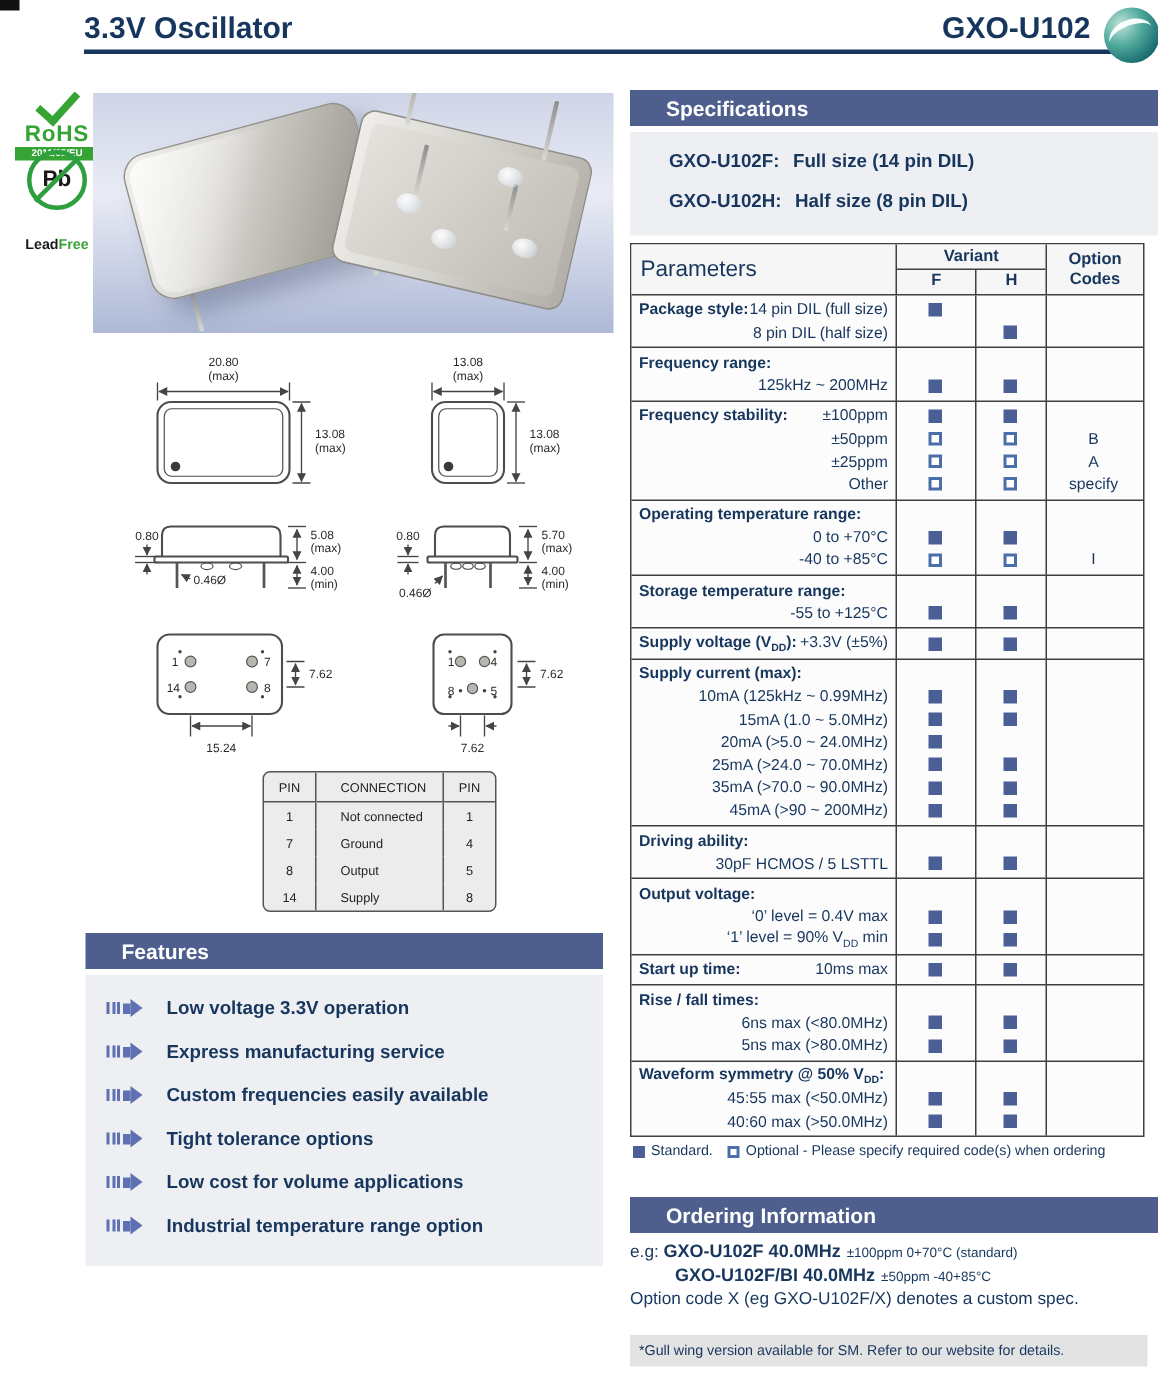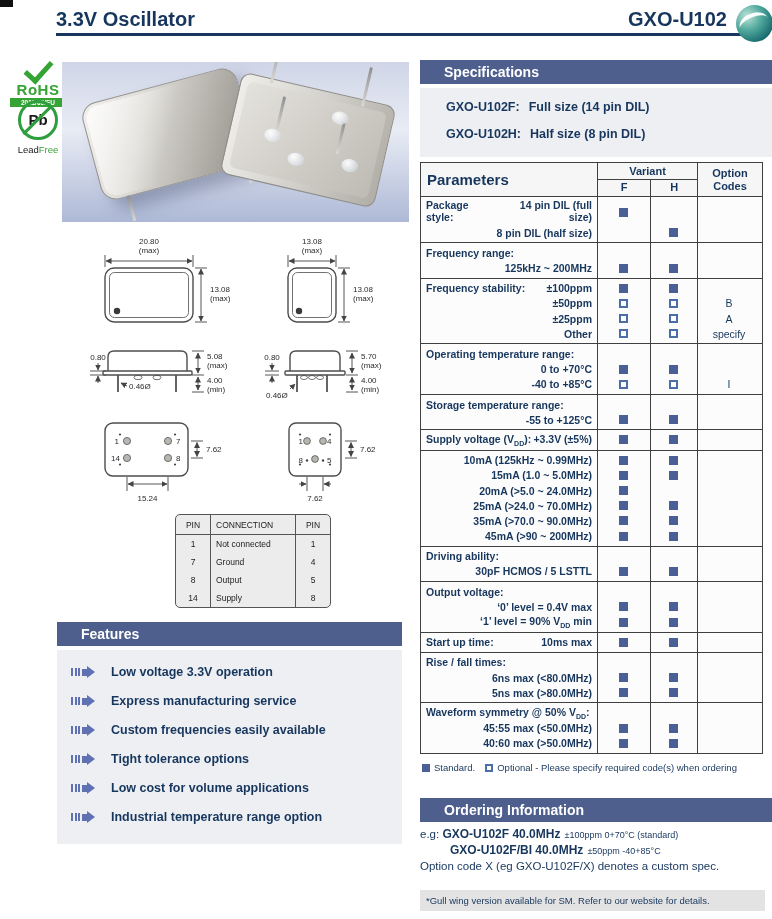--- a/index.html
+++ b/index.html
@@ -17,21 +17,21 @@
   
   .rohs{position:absolute;left:10px;top:57px;width:56px;text-align:center}
   .rohs .check{display:block;width:22px;height:11px;border-left:5px solid #36a335;border-bottom:5px solid #36a335;
         transform:rotate(-48deg);margin:4px auto 6px}
   .rohs .rtxt{font-size:15px;font-weight:bold;color:#36a335;letter-spacing:.5px;line-height:14px}
   .rohs .rbar{display:block;background:#36a335;color:#fff;font-size:6.5px;font-weight:bold;line-height:9px;margin-top:1px}
   .pbw{position:absolute;left:14px;top:100px;width:48px;text-align:center}
   .pbc{position:relative;width:34px;height:34px;border:3px solid #2f9e3e;border-radius:50%;margin:0 auto;
        font-size:15px;font-weight:bold;color:#1a1a1a;line-height:34px}
   .pbc::after{content:"";position:absolute;left:15px;top:-3px;width:3px;height:40px;background:#2f9e3e;transform:rotate(45deg)}
-  .lf{font-size:9.5px;font-weight:normal;margin-top:4px}
+  .lf{font-size:9.5px;font-weight:bold;margin-top:18px}
   .lf .lead{color:#1a1a1a}.lf .free{color:#36a335}
   
   .photo{position:absolute;left:62px;top:62px;width:347px;height:160px;overflow:hidden;
          background:linear-gradient(180deg,#cfd5e7 0%,#e9ecf5 42%,#aeb9d6 100%)}
   .pkg1{position:absolute;left:27px;top:22px;width:158px;height:98px;transform:rotate(-15deg);
         background:linear-gradient(118deg,#f2f1ee 0%,#dcdad5 35%,#a9a69f 78%,#8d8a83 100%);
         border-radius:16px;border:1px solid #95928b;box-shadow:10px 12px 16px rgba(50,60,95,.35)}
   .pkg1::before{content:"";position:absolute;inset:3px;border-radius:13px;
         background:linear-gradient(118deg,rgba(255,255,255,.8),rgba(255,255,255,0) 50%)}
   .pkg2{position:absolute;right:22px;top:26px;width:156px;height:102px;transform:rotate(13deg);
@@ -53,55 +53,55 @@
   svg .pad{fill:#b8b6b0;stroke:#555;stroke-width:.8}
   svg .dotp{fill:#444}
   
   .pintab{position:absolute;left:118px;top:284px;width:154px;border:1.5px solid #555;border-radius:5px;
           overflow:hidden;background:#ececec}
   .pintab table{border-collapse:collapse;width:100%;font-size:8.5px;color:#222}
   .pintab th{font-weight:normal;border-bottom:1.2px solid #555;height:17px}
   .pintab td{height:16px}
   .pintab .cb{border-left:1.1px solid #555}
   .pintab .pc{width:32px;text-align:center}
-  .pintab .cc2{text-align:left;padding-left:5px}
+  .pintab .cc2{text-align:left;padding-left:16px}
   
   .bar{background:#4e5f8e;color:#fff;font-size:14px;font-weight:bold;line-height:24px;height:24px;padding-left:24px}
   .features{position:absolute;left:57px;top:622px;width:345px}
   .feat-panel{margin-top:4px;background:#edeff3;padding:14px 8px 6px 14px}
   .feat{display:flex;align-items:center;margin-bottom:13px;height:16px}
   .ficon{display:flex;align-items:center;margin-right:15px}
   .ficon i{display:block;width:2px;height:8px;background:#5f71b2;margin-right:1.5px}
   .ficon .tail{width:5px;height:7px;background:#5f71b2;margin:0}
   .ficon .head{width:0;height:0;border-left:8px solid #5f71b2;border-top:6px solid transparent;border-bottom:6px solid transparent;background:none}
   .feat-label{font-size:12.5px;font-weight:bold;color:#17365d}
   .specs-hdr{position:absolute;left:420px;top:60px;width:336px}
   .specs-items{position:absolute;left:420px;top:88px;width:398px;height:69px;background:#edeff3;
                box-sizing:border-box;padding:12px 0 0 26px}
   .spec-item{font-size:12.5px;font-weight:bold;margin-bottom:13px;color:#17365d}
   .spec-item .desc{margin-left:9px}
   
   .spec-table{position:absolute;left:420px;top:162px;width:343px;border:1.5px solid #404040;background:#fcfcfc;box-sizing:border-box}
   .th{display:grid;grid-template-columns:176px 53px 47px 1fr;border-bottom:1.5px solid #404040;height:33px;background:#f6f6f6}
-  .thp{display:flex;align-items:center;padding-left:6px;font-weight:bold;font-size:15px}
+  .thp{display:flex;align-items:center;padding-left:6px;font-weight:normal;font-size:15px}
   .thv{grid-column:2/4;border-left:1px solid #404040;display:flex;flex-direction:column}
   .thv-top{height:16px;border-bottom:1px solid #404040;text-align:center;font-weight:bold;font-size:11px;line-height:16px}
   .thv-bot{flex:1;display:flex}
   .thv-bot span{width:53px;text-align:center;font-weight:bold;font-size:11px;line-height:15px}
   .thv-bot .hcell{width:46px;border-left:1px solid #404040}
   .tho{border-left:1px solid #404040;display:flex;flex-direction:column;justify-content:center;text-align:center;
        font-weight:bold;font-size:11px;line-height:13px}
   .tb{position:relative}
   .vl{position:absolute;top:0;bottom:0;width:1px;background:#404040}
   .vl1{left:176px}.vl2{left:229px}.vl3{left:276px}
   .grp{border-bottom:1px solid #404040;padding:2px 0}
   .grp:last-child{border-bottom:none}
   .pl{display:grid;grid-template-columns:176px 53px 47px 64px;min-height:15.2px;align-items:center;font-size:10.5px;color:#17365d}
   .cp{display:flex;justify-content:space-between;align-items:baseline;padding:0 5px;box-sizing:border-box}
-  .lb{font-weight:bold}.vv{font-weight:bold;text-align:right}
+  .lb{font-weight:bold}.vv{font-weight:normal;text-align:right}
   sub{font-size:7px}
   .cc{display:flex;justify-content:center;align-items:center}
   .co{text-align:center;font-size:10.5px}
   .mk{display:inline-block;width:9px;height:9px}
   .mk[data-mark="filled"]{background:#4a5f96}
   .mk[data-mark="open"]{border:2px solid #4a6ea9;background:#fff;box-sizing:border-box}
   .legend{position:absolute;left:422px;top:762px;font-size:9.5px;color:#17365d;display:flex;align-items:center}
   .legend .mk{width:8px;height:8px;margin-right:4px}
   .legend .sp{margin-right:10px}
   
@@ -631,20 +631,33 @@
           <div class="cc">
             <i class="mk" data-mark="filled"></i>
           </div>
           <div class="co"></div>
         </div>
     </div>
 
     <div class="grp">
       <div class="pl">
           <div class="cp">
+            <span class="lb"><span>Supply current (max):</span></span>
+            <span class="vv"><span></span></span>
+          </div>
+          <div class="cc">
+            <i class="mk"></i>
+          </div>
+          <div class="cc">
+            <i class="mk"></i>
+          </div>
+          <div class="co"></div>
+        </div>
+      <div class="pl">
+          <div class="cp">
             <span class="lb"><span></span></span>
             <span class="vv"><span>10mA (125kHz ~ 0.99MHz)</span></span>
           </div>
           <div class="cc">
             <i class="mk" data-mark="filled"></i>
           </div>
           <div class="cc">
             <i class="mk" data-mark="filled"></i>
           </div>
           <div class="co"></div>

